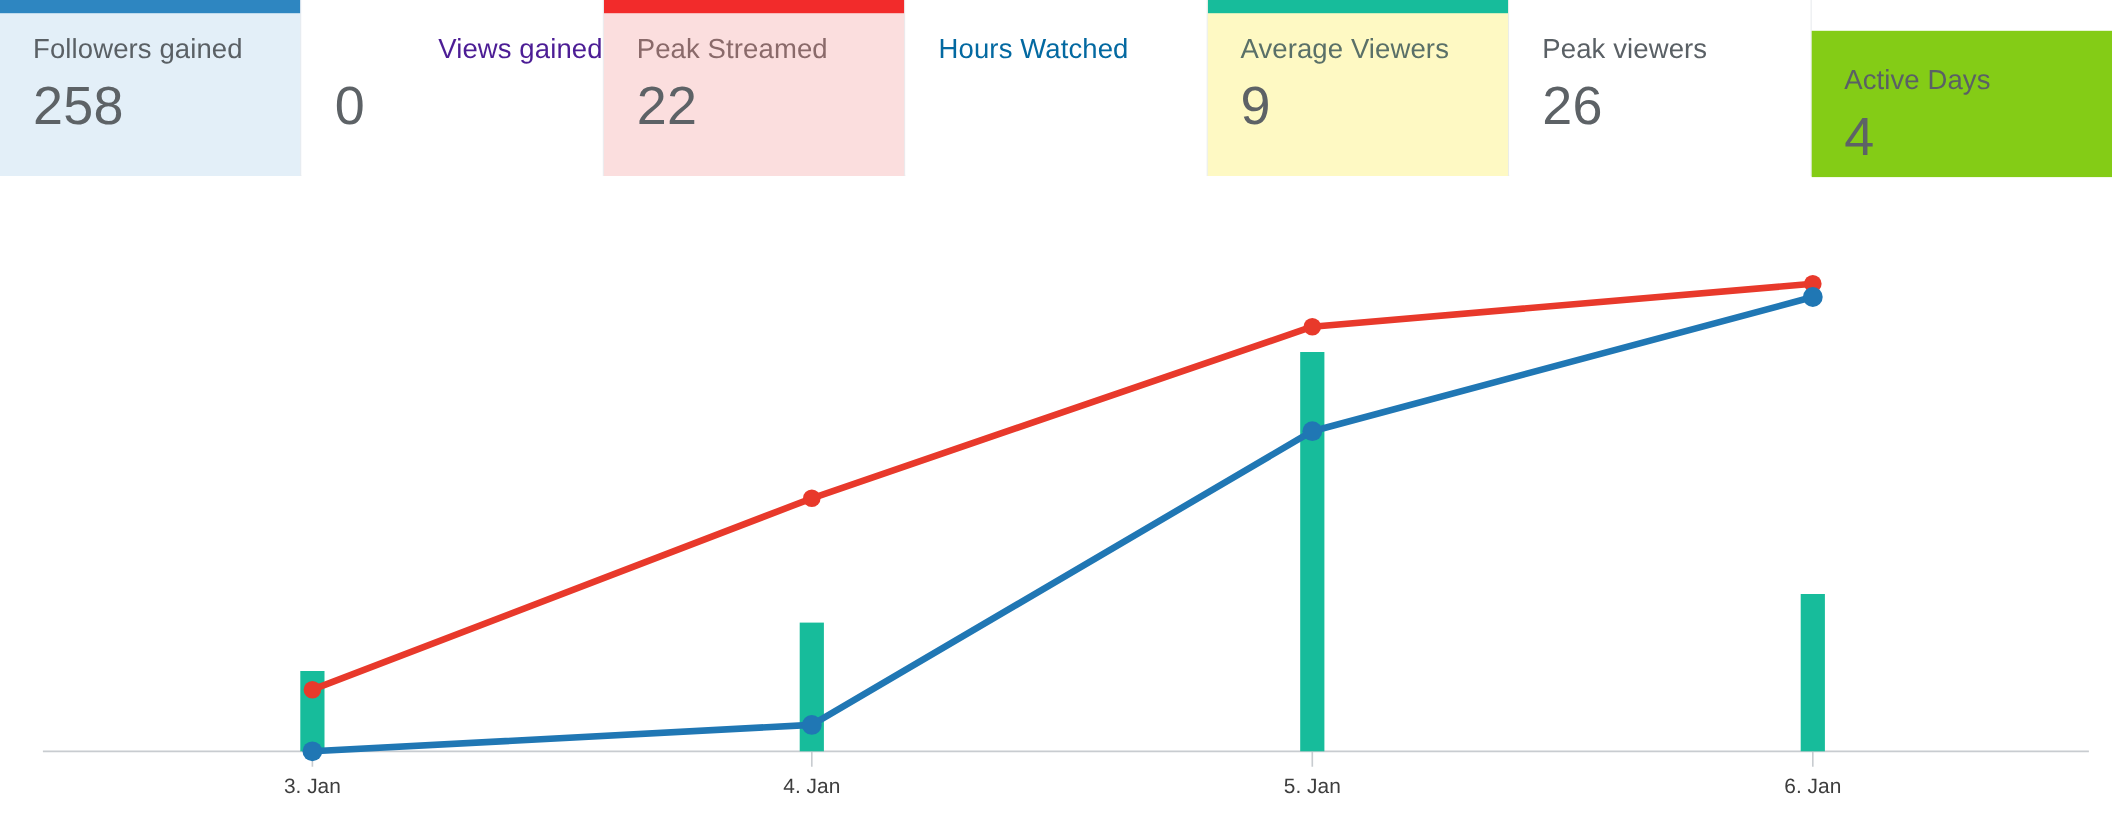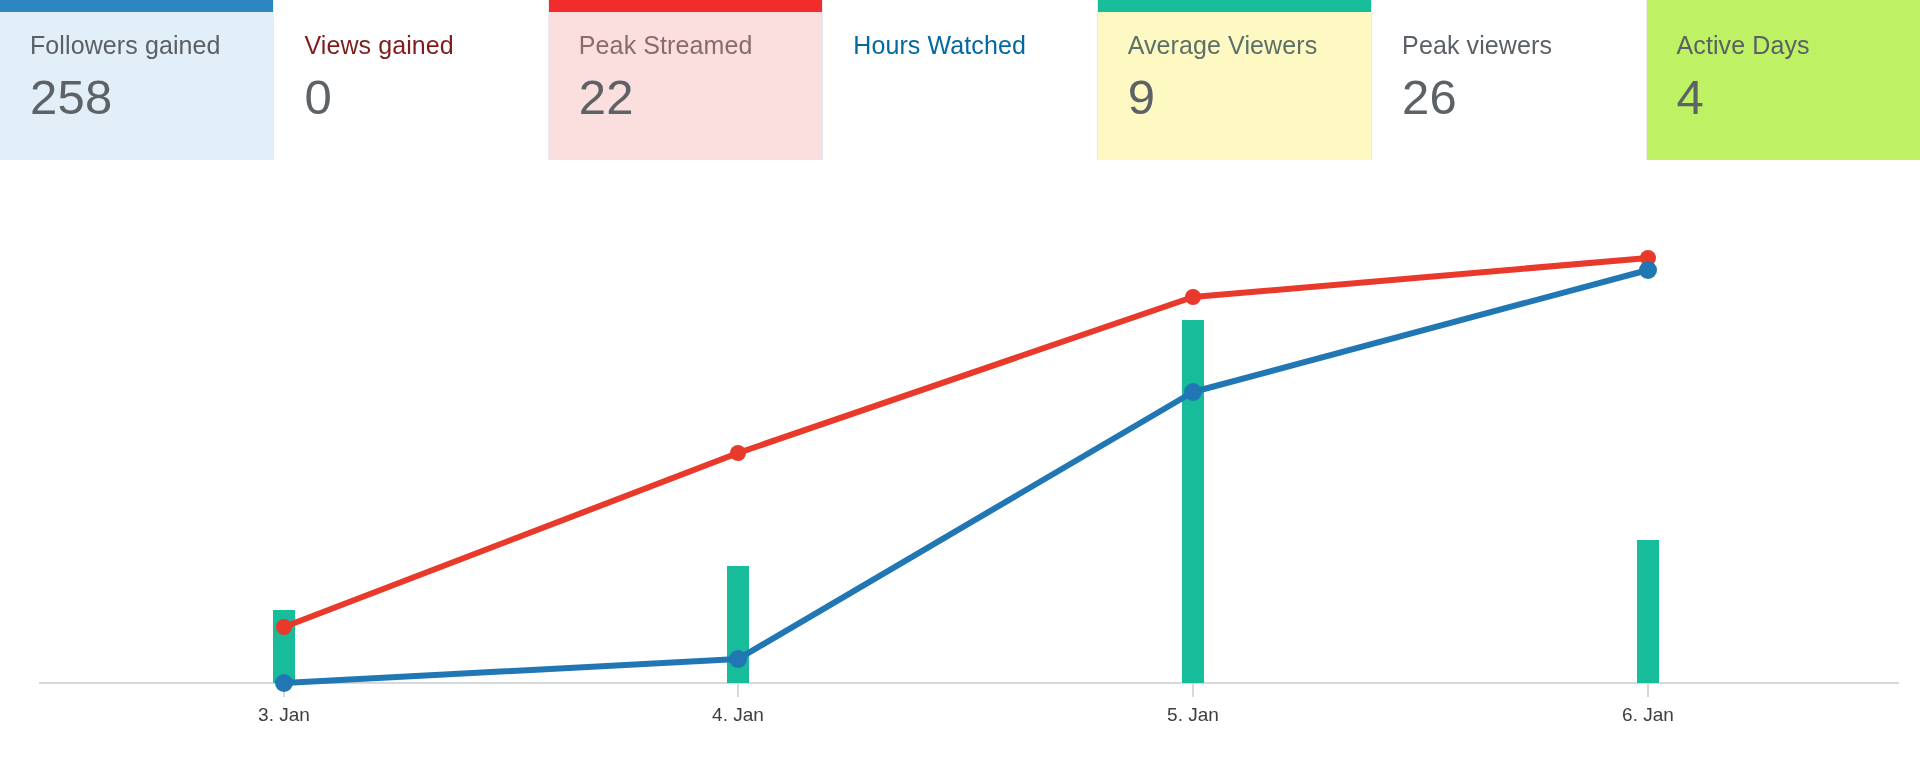--- a/index.html
+++ b/index.html
@@ -82,21 +82,21 @@
       <div class="kpi-card" style="background: rgb(227, 239, 248);">
         <div class="kpi-accent" style="background: rgb(46, 134, 193);"></div>
         <div class="kpi-inner">
           <div class="kpi-label" style="color: rgb(90, 96, 101);">Followers gained</div>
           <div class="kpi-value">258</div>
         </div>
       </div>
       <div class="kpi-card" style="background: rgb(255, 255, 255);">
         <div class="kpi-accent"></div>
         <div class="kpi-inner">
-          <div class="kpi-label" style="color: #7f1d1d;">Views gained</div>
+          <div class="kpi-label" style="color: #4c1d95; text-align: right;">Views gained</div>
           <div class="kpi-value">0</div>
         </div>
       </div>
       <div class="kpi-card" style="background: rgb(251, 222, 222);">
         <div class="kpi-accent" style="background: rgb(242, 43, 43);"></div>
         <div class="kpi-inner">
           <div class="kpi-label" style="color: rgb(138, 106, 106);">Peak Streamed</div>
           <div class="kpi-value">22</div>
         </div>
       </div>
@@ -113,21 +113,21 @@
           <div class="kpi-value">9</div>
         </div>
       </div>
       <div class="kpi-card" style="background: rgb(255, 255, 255);">
         <div class="kpi-accent"></div>
         <div class="kpi-inner">
           <div class="kpi-label" style="color: rgb(90, 96, 101);">Peak viewers</div>
           <div class="kpi-value">26</div>
         </div>
       </div>
-      <div class="kpi-card" style="background: #bef264;">
+      <div class="kpi-card" style="background: #84cc16; margin-top: 28px;">
         <div class="kpi-accent"></div>
         <div class="kpi-inner">
           <div class="kpi-label" style="color: rgb(90, 96, 101);">Active Days</div>
           <div class="kpi-value">4</div>
         </div>
       </div>
     </div>
 
   <div class="chart-panel">
     <svg class="chart-svg" viewBox="0 0 1920 602" preserveAspectRatio="none">

